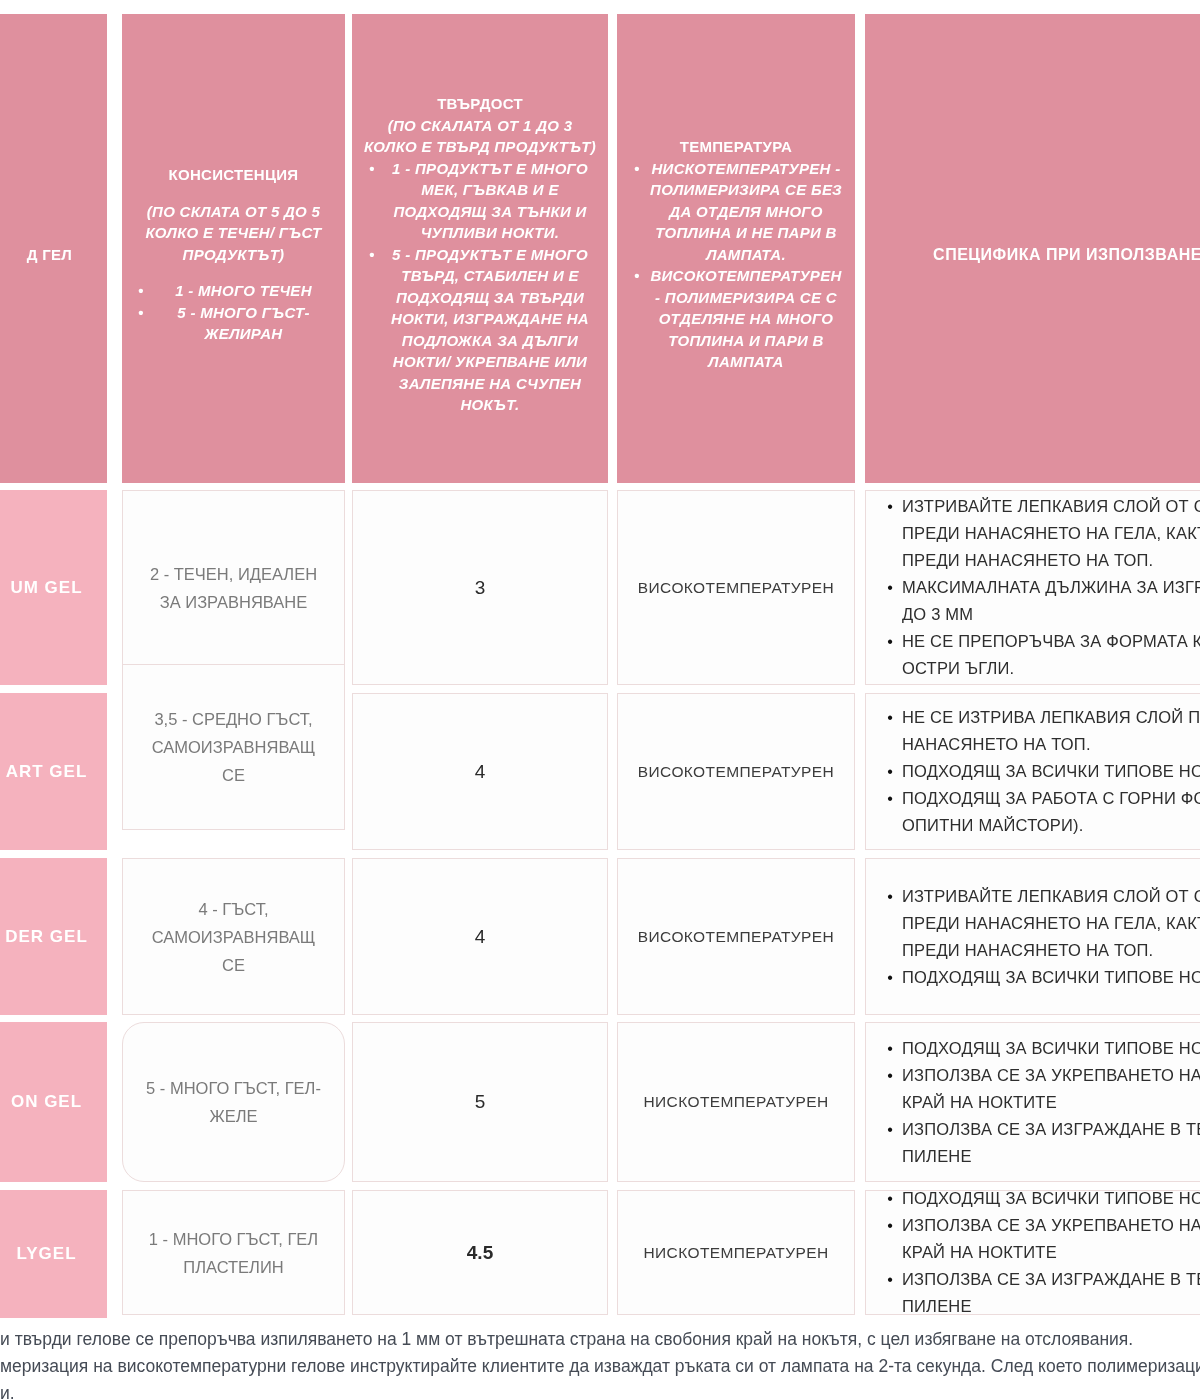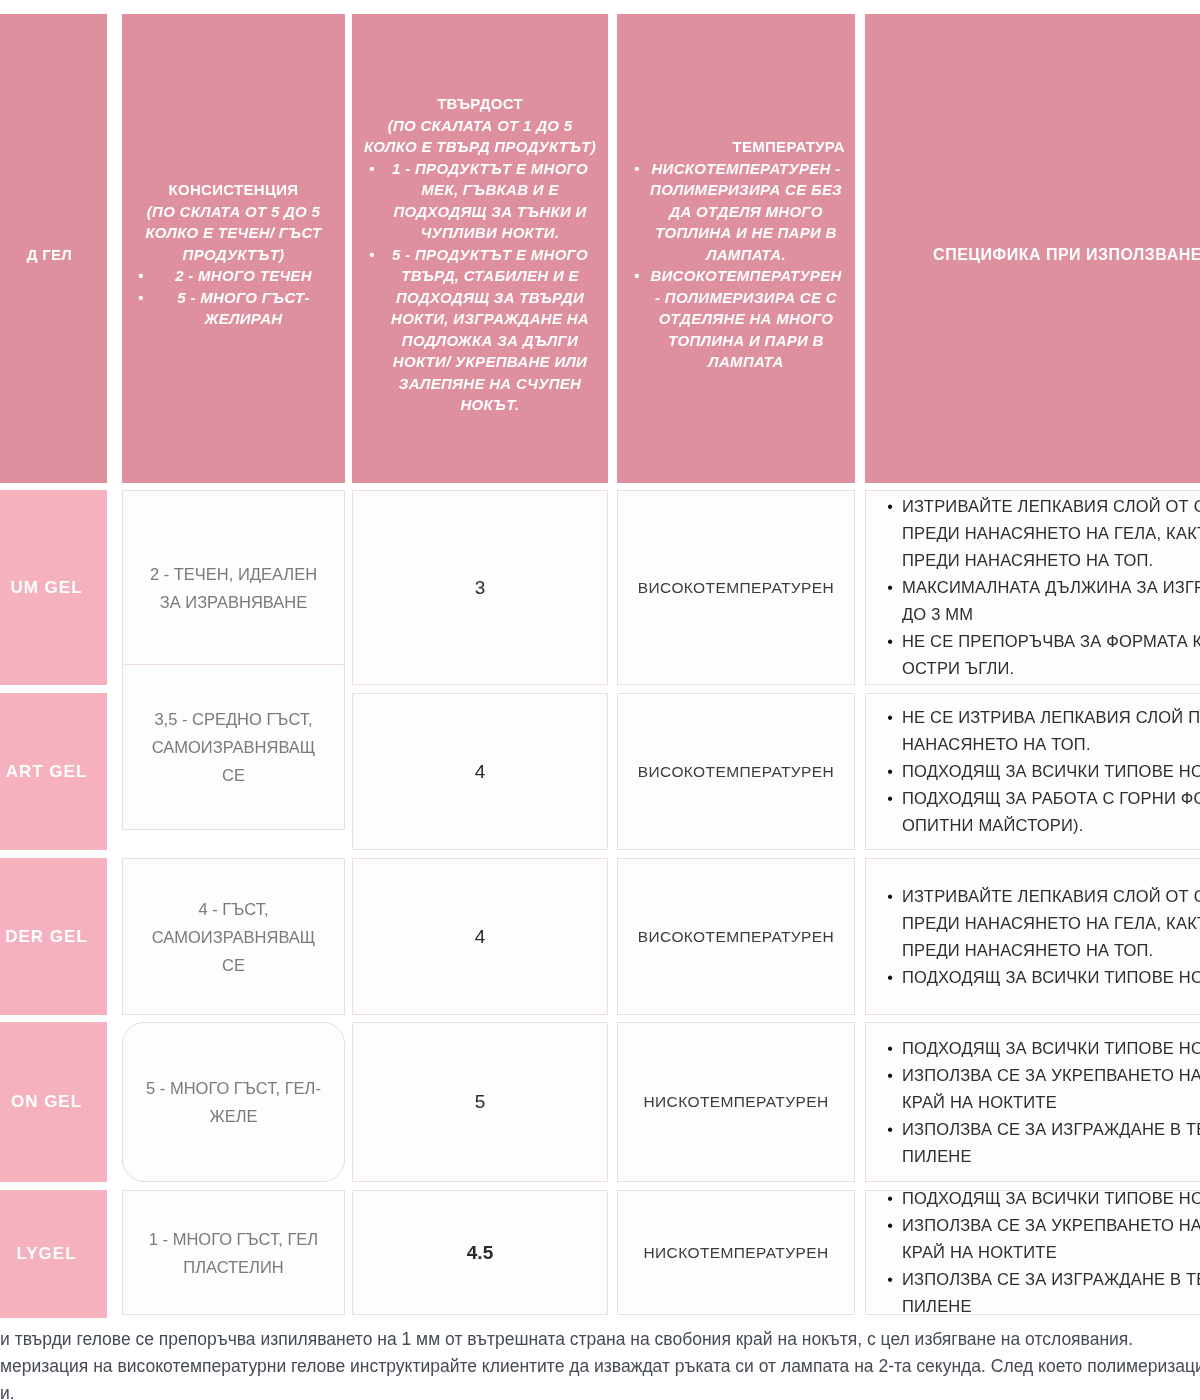--- a/index.html
+++ b/index.html
@@ -57,51 +57,51 @@
 </style>
 </head>
 <body>
 
 <div class="page">
 
   <div class="cell hcell" style="left:-60px;top:14px;width:167px;height:469px;padding-left:52px;">
     <span class="title">Д ГЕЛ</span>
   </div>
 
-  <div class="cell hcell" style="left:122px;top:14px;width:223px;height:469px;padding:16px 9px;">
+  <div class="cell hcell" style="left:122px;top:14px;width:223px;height:469px;padding:16px 9px;gap:15px;">
     <span class="title">КОНСИСТЕНЦИЯ</span>
     <span class="sub">(ПО СКЛАТА ОТ 5 ДО 5 КОЛКО Е ТЕЧЕН/ ГЪСТ ПРОДУКТЪТ)</span>
     <div class="hbullets">
       <div class="hbullet">
         <span class="dot">•</span>
-        <span class="txt">2 - МНОГО ТЕЧЕН</span>
+        <span class="txt">1 - МНОГО ТЕЧЕН</span>
       </div>
       <div class="hbullet">
         <span class="dot">•</span>
         <span class="txt">5 - МНОГО ГЪСТ-ЖЕЛИРАН</span>
       </div>
     </div>
   </div>
 
   <div class="cell hcell" style="left:352px;top:14px;width:256px;height:469px;padding:0 10px;">
     <span class="title">ТВЪРДОСТ</span>
-    <span class="sub">(ПО СКАЛАТА ОТ 1 ДО 5 КОЛКО Е ТВЪРД ПРОДУКТЪТ)</span>
+    <span class="sub">(ПО СКАЛАТА ОТ 1 ДО 3 КОЛКО Е ТВЪРД ПРОДУКТЪТ)</span>
     <div class="hbullets">
       <div class="hbullet">
         <span class="dot">•</span>
         <span class="txt">1 - ПРОДУКТЪТ Е МНОГО МЕК, ГЪВКАВ И Е ПОДХОДЯЩ ЗА ТЪНКИ И ЧУПЛИВИ НОКТИ.</span>
       </div>
       <div class="hbullet">
         <span class="dot">•</span>
         <span class="txt">5 - ПРОДУКТЪТ Е МНОГО ТВЪРД, СТАБИЛЕН И Е ПОДХОДЯЩ ЗА ТВЪРДИ НОКТИ, ИЗГРАЖДАНЕ НА ПОДЛОЖКА ЗА ДЪЛГИ НОКТИ/ УКРЕПВАНЕ ИЛИ ЗАЛЕПЯНЕ НА СЧУПЕН НОКЪТ.</span>
       </div>
     </div>
   </div>
 
-  <div class="cell hcell" style="left:617px;top:14px;width:238px;height:469px;padding:15px 10px;align-items:flex-end;">
+  <div class="cell hcell" style="left:617px;top:14px;width:238px;height:469px;padding:15px 10px;">
     <span class="title">ТЕМПЕРАТУРА</span>
     <div class="hbullets">
       <div class="hbullet">
         <span class="dot">•</span>
         <span class="txt">НИСКОТЕМПЕРАТУРЕН - ПОЛИМЕРИЗИРА СЕ БЕЗ ДА ОТДЕЛЯ МНОГО ТОПЛИНА И НЕ ПАРИ В ЛАМПАТА.</span>
       </div>
       <div class="hbullet">
         <span class="dot">•</span>
         <span class="txt">ВИСОКОТЕМПЕРАТУРЕН - ПОЛИМЕРИЗИРА СЕ С ОТДЕЛЯНЕ НА МНОГО ТОПЛИНА И ПАРИ В ЛАМПАТА</span>
       </div>

